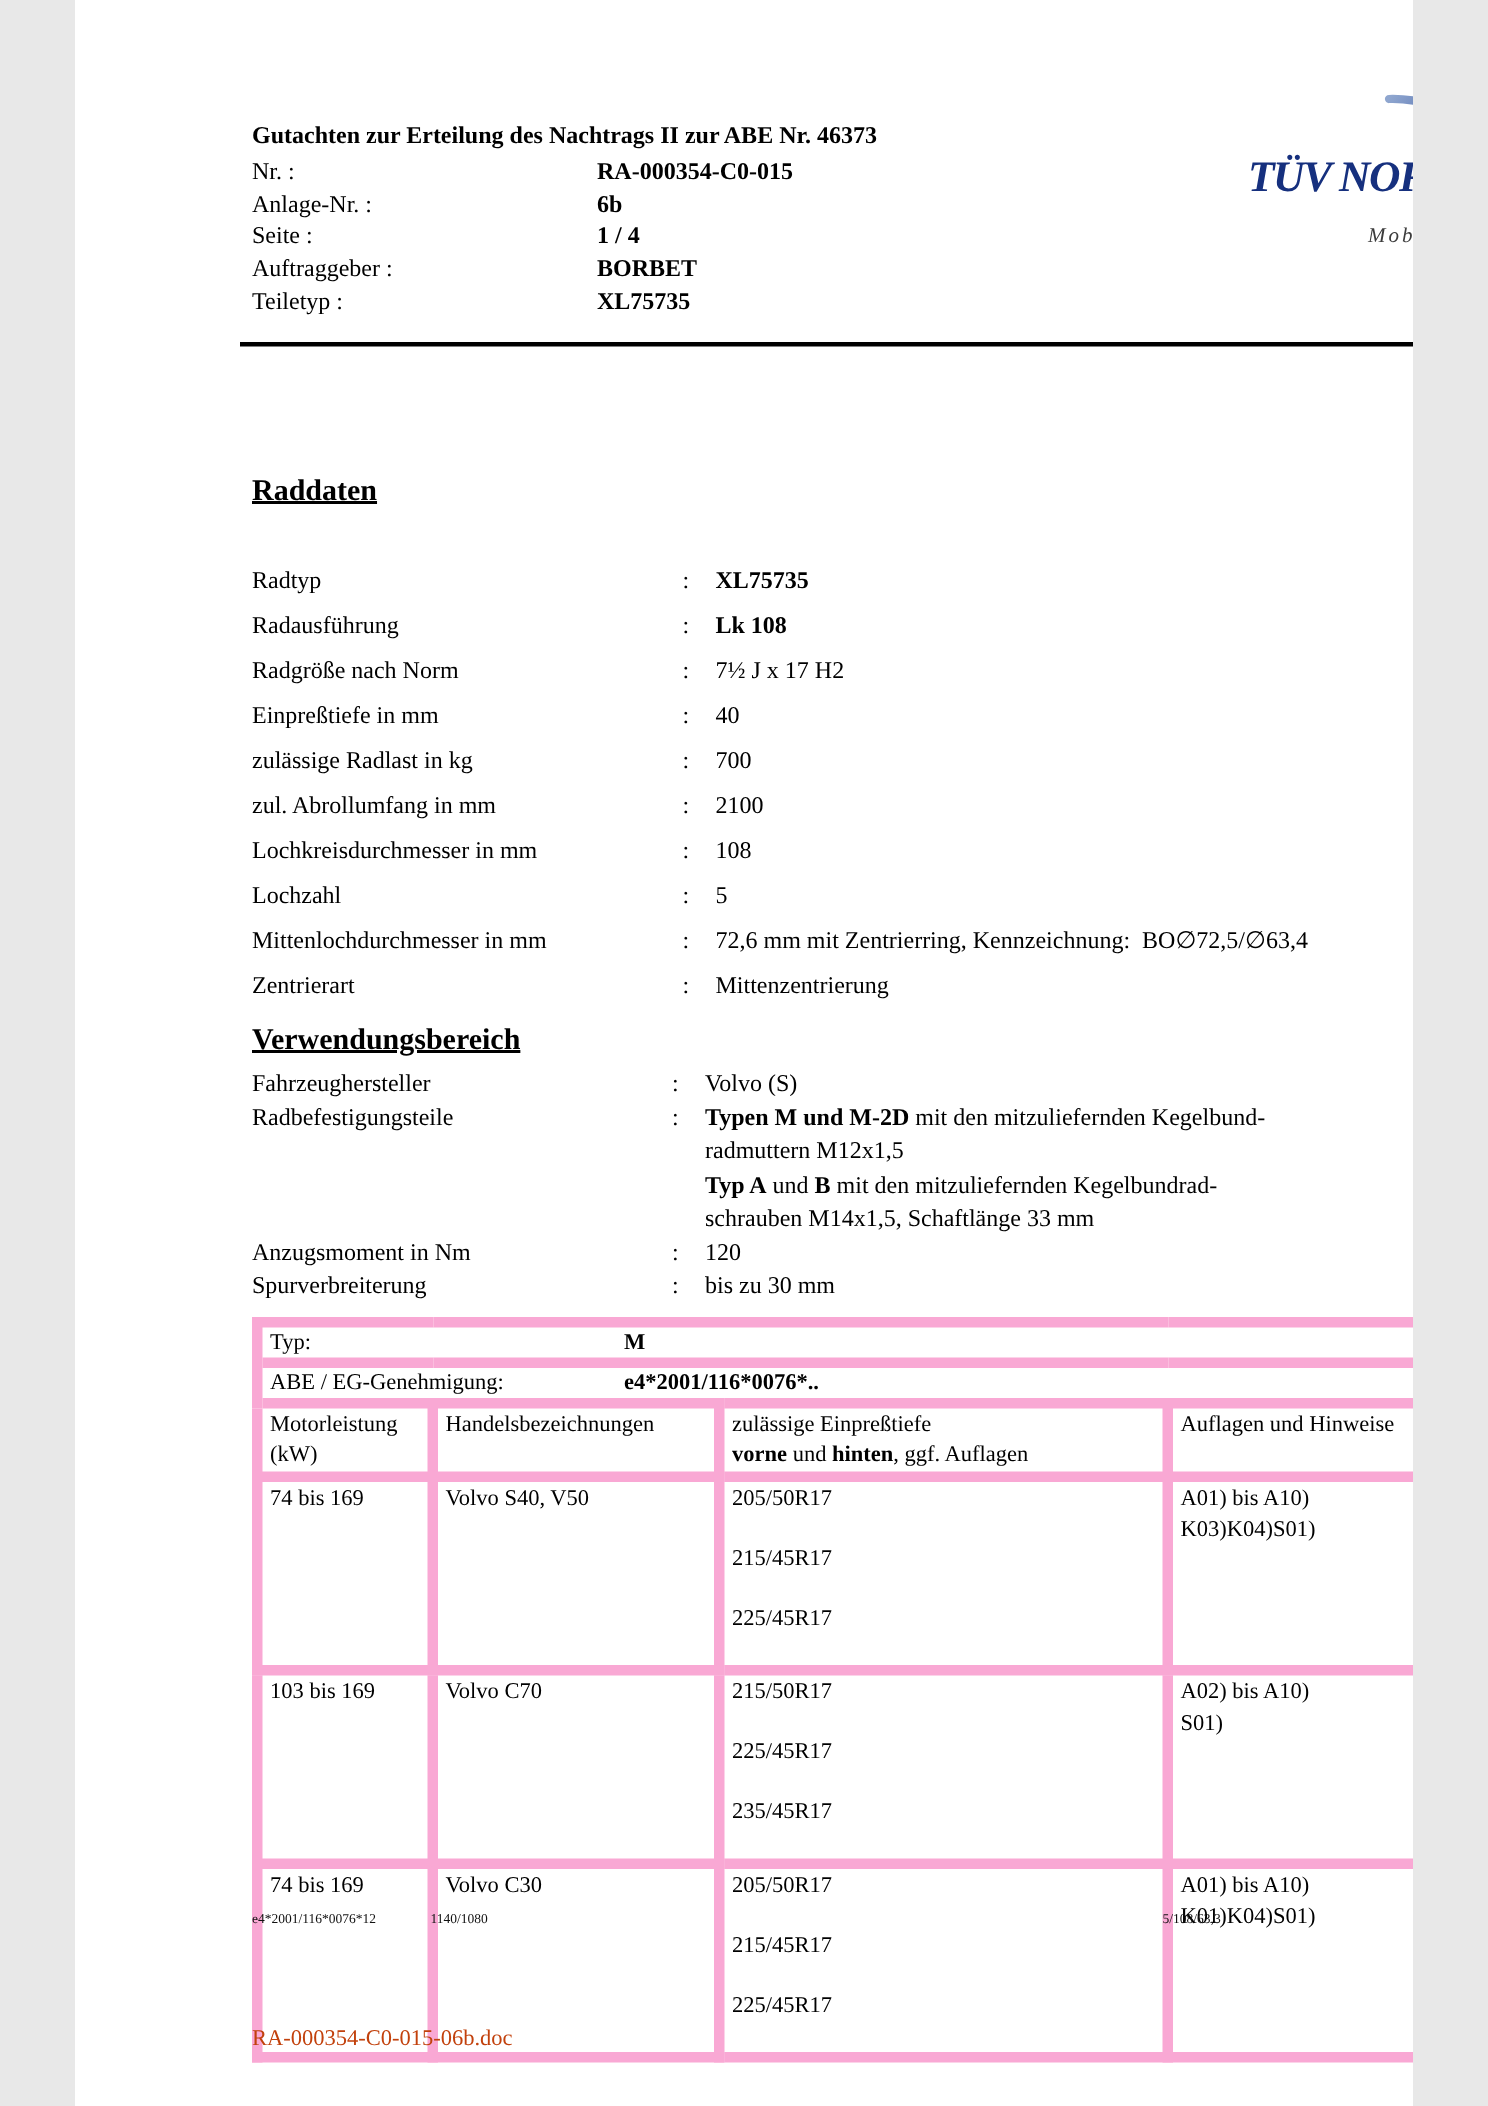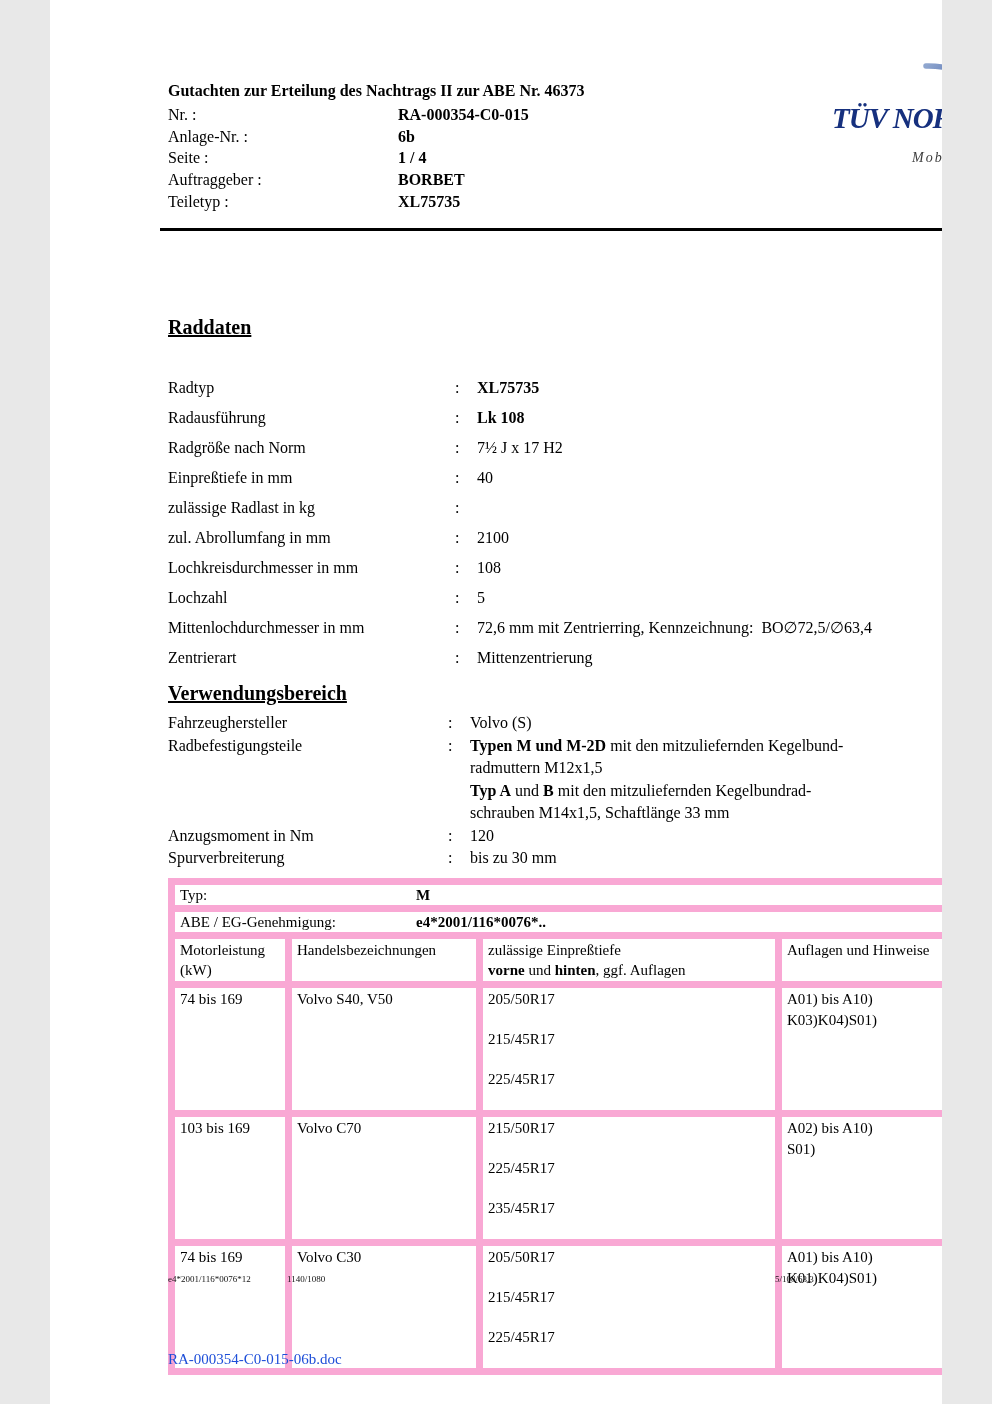--- a/index.html
+++ b/index.html
@@ -66,21 +66,21 @@
   tr.body-row td{height:98px;}
   .tyre{line-height:20px;margin-bottom:20px;}
   .note-line{line-height:21px;}
   
   .footnote{position:absolute;left:118px;top:1274px;width:800px;height:12px;font-size:9px;color:#111;}
   .footnote span{position:absolute;top:0;white-space:nowrap;}
   .fn-left{left:0;}
   .fn-mid{left:119px;}
   .fn-right{left:607px;}
   
-  .page-footer{position:absolute;left:118px;top:1351px;font-size:15px;color:#1d4ed8;}
+  .page-footer{position:absolute;left:118px;top:1351px;font-size:15px;color:#c2410c;}
 </style>
 </head>
 <body>
 
 <div class="page">
 
   <div class="header-block">
     <div class="doc-title">Gutachten zur Erteilung des Nachtrags II zur ABE Nr. 46373</div>
     <div class="hfield">
       <span class="hlabel">Nr. :</span>
@@ -140,20 +140,21 @@
       <span class="ld-value">7½ J x 17 H2</span>
     </div>
     <div class="ld-row">
       <span>Einpreßtiefe in mm</span>
       <span>:</span>
       <span class="ld-value">40</span>
     </div>
     <div class="ld-row">
       <span>zulässige Radlast in kg</span>
       <span>:</span>
+      <span class="ld-value">700</span>
     </div>
     <div class="ld-row">
       <span>zul. Abrollumfang in mm</span>
       <span>:</span>
       <span class="ld-value">2100</span>
     </div>
     <div class="ld-row">
       <span>Lochkreisdurchmesser in mm</span>
       <span>:</span>
       <span class="ld-value">108</span>

